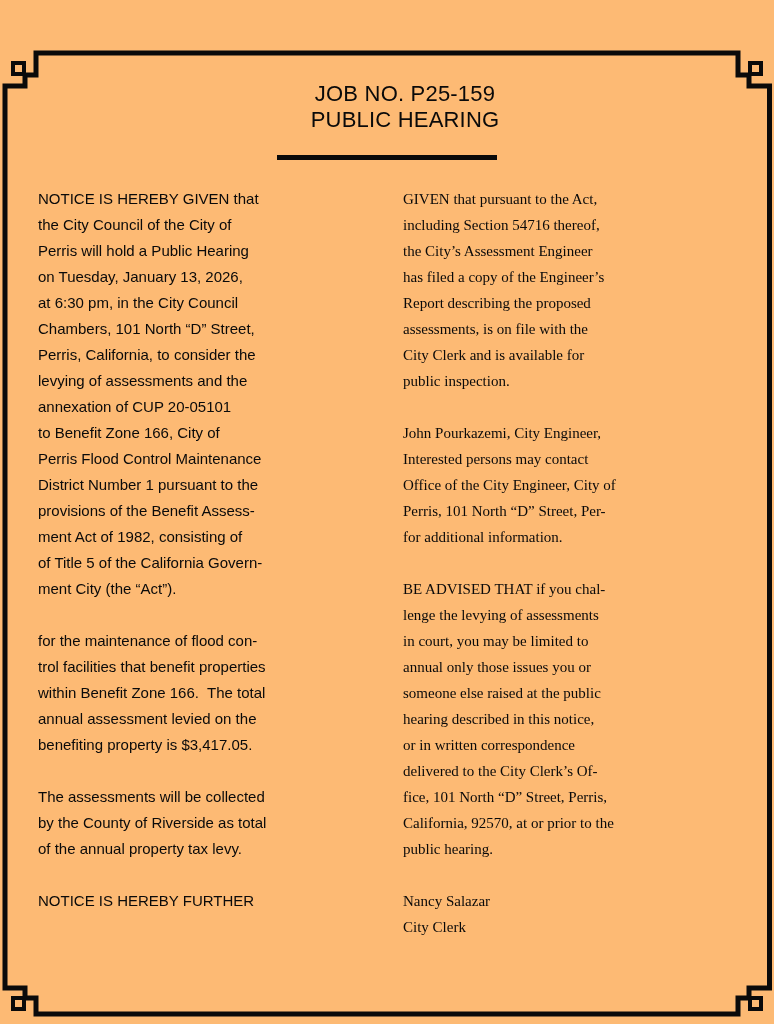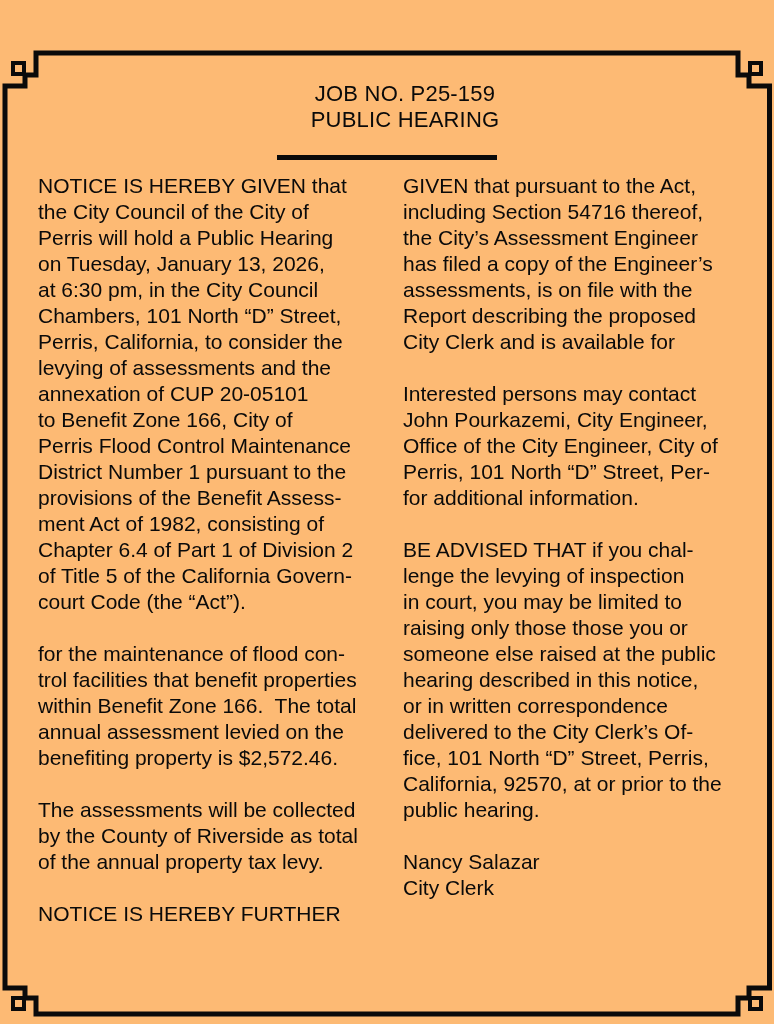--- a/index.html
+++ b/index.html
@@ -32,26 +32,26 @@
   .divider {
     position: absolute;
     left: 277px;
     top: 155px;
     width: 220px;
     height: 5px;
     background: #0a0a0a;
   }
   .column {
     position: absolute;
-    top: 173px;
-    font-size: 21px;
+    top: 186px;
+    font-size: 15px;
     line-height: 26px;
   }
   .column-left  { left: 38px;  width: 350px; }
-  .column-right { left: 403px; width: 350px; }
+  .column-right { left: 403px; width: 350px; font-family: Liberation Serif, serif; }
   .paragraph { margin: 0 0 26px 0; }
   .paragraph:last-child { margin-bottom: 8px; }
   .text-line { white-space: pre; height: 26px; }
 </style>
 </head>
 <body>
 
 <div class="page">
 
   <svg class="border-svg" viewBox="0 0 774 1024" xmlns="http://www.w3.org/2000/svg">
@@ -78,62 +78,62 @@
         <div class="text-line">at 6:30 pm, in the City Council</div>
         <div class="text-line">Chambers, 101 North “D” Street,</div>
         <div class="text-line">Perris, California, to consider the</div>
         <div class="text-line">levying of assessments and the</div>
         <div class="text-line">annexation of CUP 20-05101</div>
         <div class="text-line">to Benefit Zone 166, City of</div>
         <div class="text-line">Perris Flood Control Maintenance</div>
         <div class="text-line">District Number 1 pursuant to the</div>
         <div class="text-line">provisions of the Benefit Assess-</div>
         <div class="text-line">ment Act of 1982, consisting of</div>
-        <div class="text-line">Chapter 6.4 of Part 1 of Division 2</div>
         <div class="text-line">of Title 5 of the California Govern-</div>
-        <div class="text-line">court Code (the “Act”).</div>
+        <div class="text-line">ment City (the “Act”).</div>
       </div>
       <div class="paragraph">
         <div class="text-line">for the maintenance of flood con-</div>
         <div class="text-line">trol facilities that benefit properties</div>
         <div class="text-line">within Benefit Zone 166.  The total</div>
         <div class="text-line">annual assessment levied on the</div>
-        <div class="text-line">benefiting property is $2,572.46.</div>
+        <div class="text-line">benefiting property is $3,417.05.</div>
       </div>
       <div class="paragraph">
         <div class="text-line">The assessments will be collected</div>
         <div class="text-line">by the County of Riverside as total</div>
         <div class="text-line">of the annual property tax levy.</div>
       </div>
       <div class="paragraph">
         <div class="text-line">NOTICE IS HEREBY FURTHER</div>
       </div>
     </div>
   <div class="column column-right">
       <div class="paragraph">
         <div class="text-line">GIVEN that pursuant to the Act,</div>
         <div class="text-line">including Section 54716 thereof,</div>
         <div class="text-line">the City’s Assessment Engineer</div>
         <div class="text-line">has filed a copy of the Engineer’s</div>
+        <div class="text-line">Report describing the proposed</div>
         <div class="text-line">assessments, is on file with the</div>
-        <div class="text-line">Report describing the proposed</div>
         <div class="text-line">City Clerk and is available for</div>
+        <div class="text-line">public inspection.</div>
       </div>
       <div class="paragraph">
+        <div class="text-line">John Pourkazemi, City Engineer,</div>
         <div class="text-line">Interested persons may contact</div>
-        <div class="text-line">John Pourkazemi, City Engineer,</div>
         <div class="text-line">Office of the City Engineer, City of</div>
         <div class="text-line">Perris, 101 North “D” Street, Per-</div>
         <div class="text-line">for additional information.</div>
       </div>
       <div class="paragraph">
         <div class="text-line">BE ADVISED THAT if you chal-</div>
-        <div class="text-line">lenge the levying of inspection</div>
+        <div class="text-line">lenge the levying of assessments</div>
         <div class="text-line">in court, you may be limited to</div>
-        <div class="text-line">raising only those those you or</div>
+        <div class="text-line">annual only those issues you or</div>
         <div class="text-line">someone else raised at the public</div>
         <div class="text-line">hearing described in this notice,</div>
         <div class="text-line">or in written correspondence</div>
         <div class="text-line">delivered to the City Clerk’s Of-</div>
         <div class="text-line">fice, 101 North “D” Street, Perris,</div>
         <div class="text-line">California, 92570, at or prior to the</div>
         <div class="text-line">public hearing.</div>
       </div>
       <div class="paragraph">
         <div class="text-line">Nancy Salazar</div>

